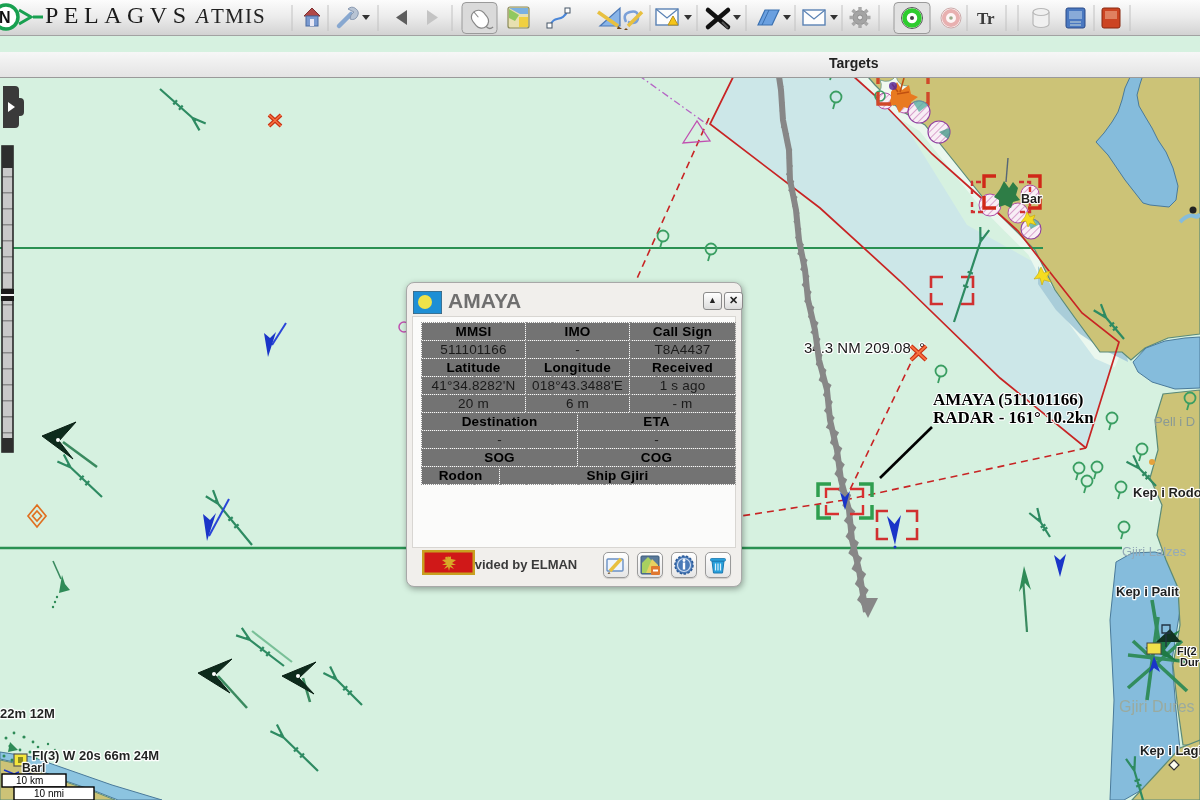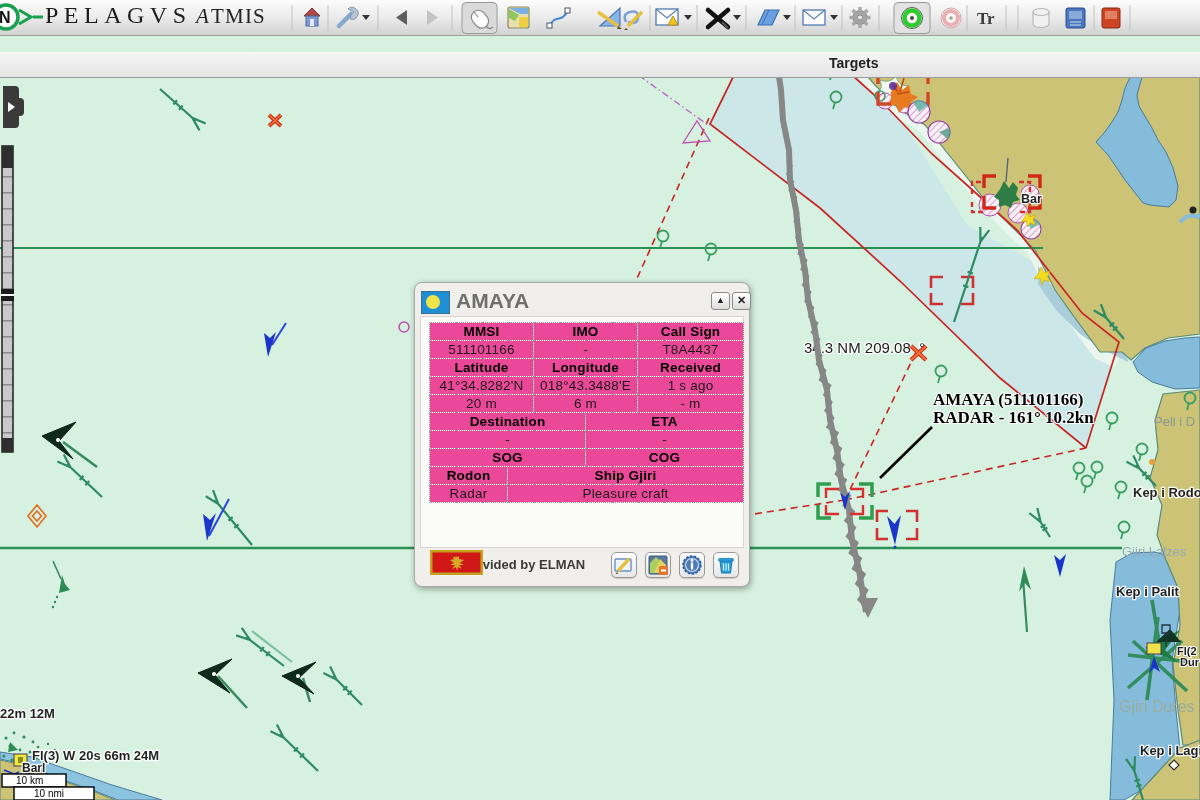--- a/index.html
+++ b/index.html
@@ -7,30 +7,30 @@
   #stage{position:relative;width:1200px;height:800px;background:#d6f1e0;}
   #mapsvg{position:absolute;left:0;top:0;z-index:1;}
   #toolbar{position:absolute;left:0;top:0;width:1200px;height:35px;z-index:5;
     background:linear-gradient(#fcfcfc,#ebebeb 50%,#d2d2d2);border-bottom:1px solid #a2a2a2;}
   #tabbar{position:absolute;left:0;top:52px;width:1200px;height:25px;z-index:5;
     background:linear-gradient(#f7f7f7,#e4e4e4);border-bottom:1px solid #9a9a9a;}
   #tabbar .lbl{position:absolute;left:829px;top:3px;font-size:14px;font-weight:bold;color:#222;}
   
   #dlg{position:absolute;left:406px;top:282px;width:334px;height:303px;z-index:6;
     background:#f1efec;border:1px solid #a8a8a8;border-radius:8px;
-    box-shadow:1px 2px 6px rgba(0,0,0,0.35);margin-left:8px;}
+    box-shadow:1px 2px 6px rgba(0,0,0,0.35);}
   #dlg .title{position:absolute;left:41px;top:6px;font-size:21px;font-weight:bold;color:#6f6f6f;}
   #dlg .flag{position:absolute;left:6px;top:8px;width:29px;height:23px;}
   .wbtn{position:absolute;top:9px;width:17px;height:16px;border:1px solid #8a8a8a;border-radius:3px;
     background:linear-gradient(#ffffff,#dcdcdc);text-align:center;line-height:15px;font-size:9px;color:#222;}
   #panel{position:absolute;left:5px;top:33px;width:322px;height:230px;background:#fbfbfa;
     border:1px solid #d8d6d2;}
   #vtab{position:absolute;left:14px;top:39px;border-collapse:collapse;table-layout:fixed;}
   #vtab td{border:1px dotted #909090;text-align:center;font-size:13.5px;letter-spacing:0.2px;color:#1a1a1a;
-    height:17px;padding:0;overflow:hidden;white-space:nowrap;background:#ec4899;}
+    height:17px;padding:0;overflow:hidden;white-space:nowrap;background:#737373;}
   #vtab td.h{font-weight:bold;color:#000;}
   .fbtn{position:absolute;top:269px;width:24px;height:24px;border:1px solid #9a9a9a;border-radius:5px;
     background:linear-gradient(#ffffff,#e6e6e6);box-shadow:0 1px 1px rgba(0,0,0,.15);}
   #prov{position:absolute;left:46px;top:274px;font-size:13px;font-weight:bold;color:#3a3a3a;z-index:1;}
   #mflag{position:absolute;left:15px;top:267px;width:53px;height:25px;z-index:2;}
 </style>
 </head>
 <body>
 <div id="stage">
 <svg id="mapsvg" width="1200" height="800" viewBox="0 0 1200 800">
@@ -531,24 +531,20 @@
             <td colspan="6">-</td>
           </tr>
     <tr>
             <td colspan="6" class="h">SOG</td>
             <td colspan="6" class="h">COG</td>
           </tr>
     <tr>
             <td colspan="3" class="h">Rodon</td>
             <td colspan="9" class="h">Ship Gjiri</td>
           </tr>
-    <tr>
-            <td colspan="3">Radar</td>
-            <td colspan="9">Pleasure craft</td>
-          </tr>
   </tbody>
       </table>
   <span id="prov">Provided by ELMAN</span>
   <svg id="mflag" viewBox="0 0 53 25">
         <rect width="53" height="25" fill="#c8a020"></rect>
         <rect x="2.5" y="2.5" width="48" height="20" fill="#d01818"></rect>
     <path d="M26,6 l1.5,2 l1.5,-2 l0,3 l5,1 l-4,3 l4,2 l-5,0 l3,4 l-4,-2 l-1,4 l-1,-4 l-4,2 l3,-4 l-5,0 l4,-2 l-4,-3 l5,-1 Z" fill="#d8a828"></path>
     <circle cx="24.5" cy="8" r="1.3" fill="#d8a828"></circle>
         <circle cx="27.5" cy="8" r="1.3" fill="#d8a828"></circle>
       </svg>

